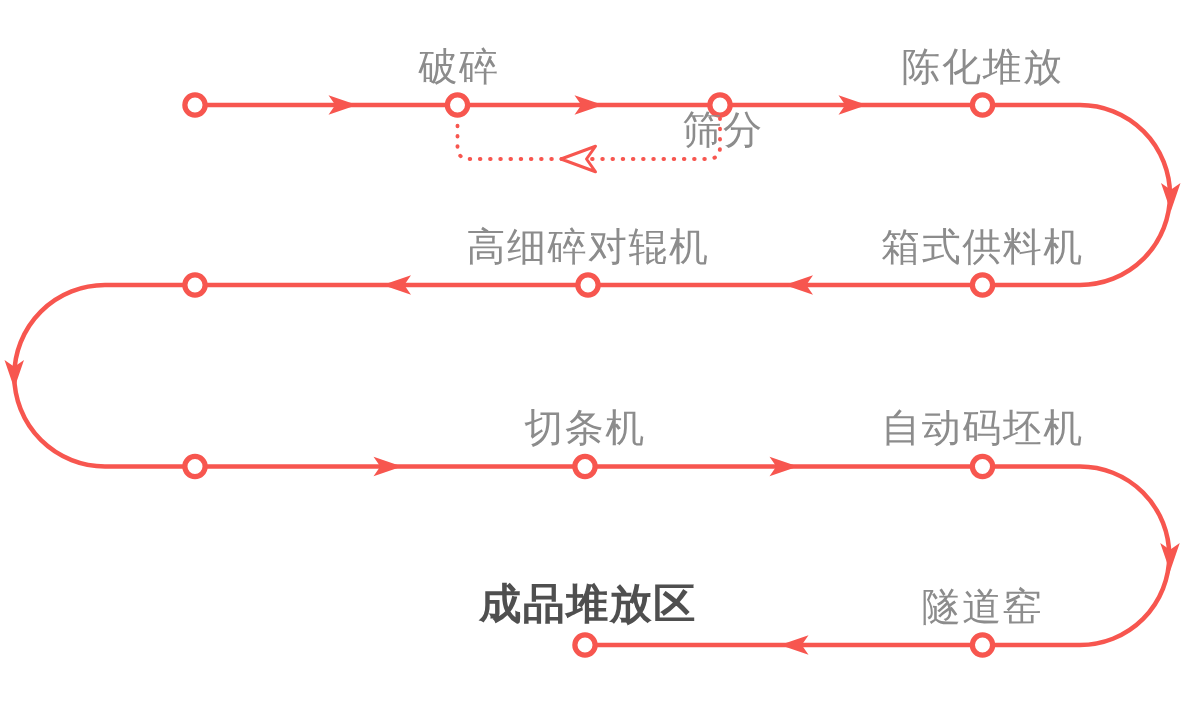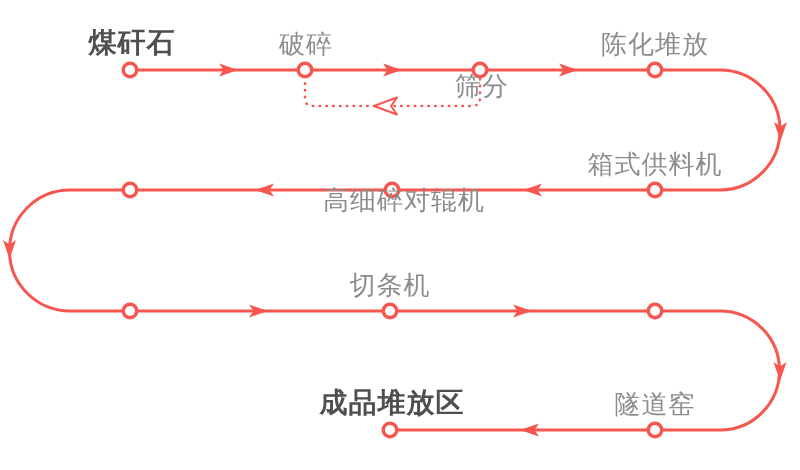--- a/index.html
+++ b/index.html
@@ -94,26 +94,26 @@
     <circle class="node-dot" cx="655" cy="190" r="6.75"></circle>
     <circle class="node-dot" cx="392" cy="190" r="6.75"></circle>
     <circle class="node-dot" cx="130" cy="190" r="6.75"></circle>
     <circle class="node-dot" cx="130" cy="311" r="6.75"></circle>
     <circle class="node-dot" cx="390" cy="311" r="6.75"></circle>
     <circle class="node-dot" cx="655" cy="311" r="6.75"></circle>
     <circle class="node-dot" cx="655" cy="430" r="6.75"></circle>
     <circle class="node-dot" cx="390" cy="430" r="6.75"></circle>
   </svg>
 
-  <div class="lbl strong" style="left:132px; top:29px;">煤矸石</div>
   <div class="lbl" style="left:306px; top:31px;">破碎</div>
   <div class="lbl" style="left:482px; top:31px;margin-top:42px;">筛分</div>
   <div class="lbl" style="left:655px; top:31px;">陈化堆放</div>
 
   <div class="lbl" style="left:655px; top:151px;">箱式供料机</div>
-  <div class="lbl" style="left:404px; top:151px;margin-top:36px;">高细碎对辊机</div>
+  <div class="lbl" style="left:392px; top:151px;">高细碎对辊机</div>
 
   <div class="lbl" style="left:390px; top:272px;">切条机</div>
+  <div class="lbl" style="left:655px; top:272px;">自动码坯机</div>
 
   <div class="lbl" style="left:655px; top:391px;">隧道窑</div>
   <div class="lbl strong" style="left:392px; top:389px;">成品堆放区</div>
 
 </div>
 
 </body></html>

